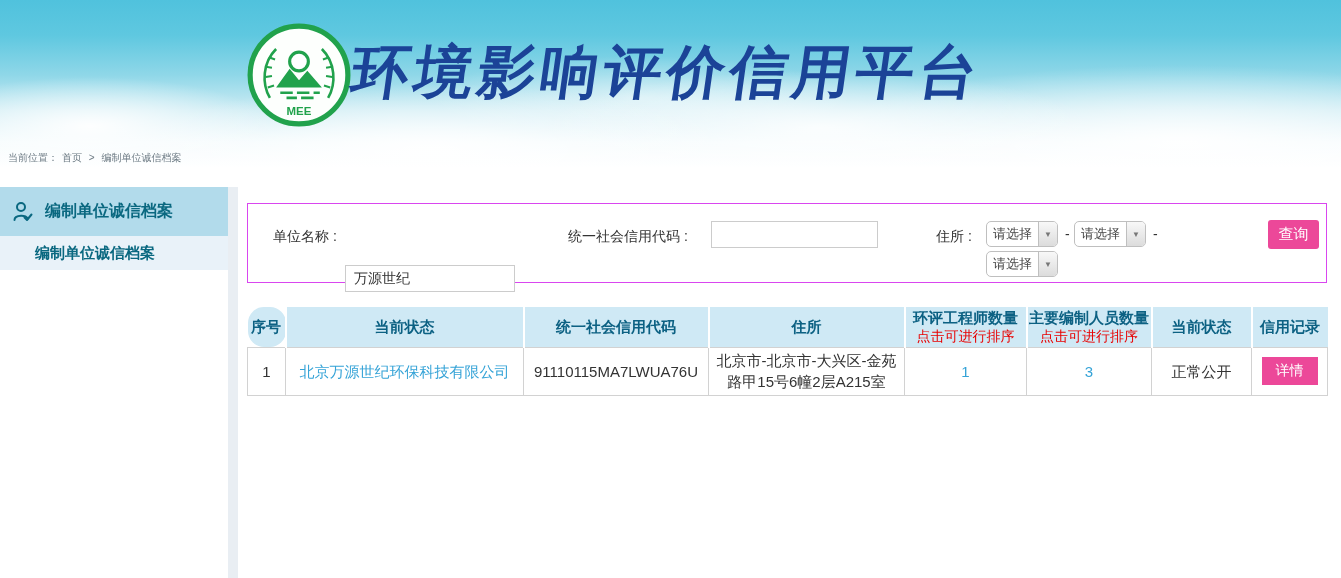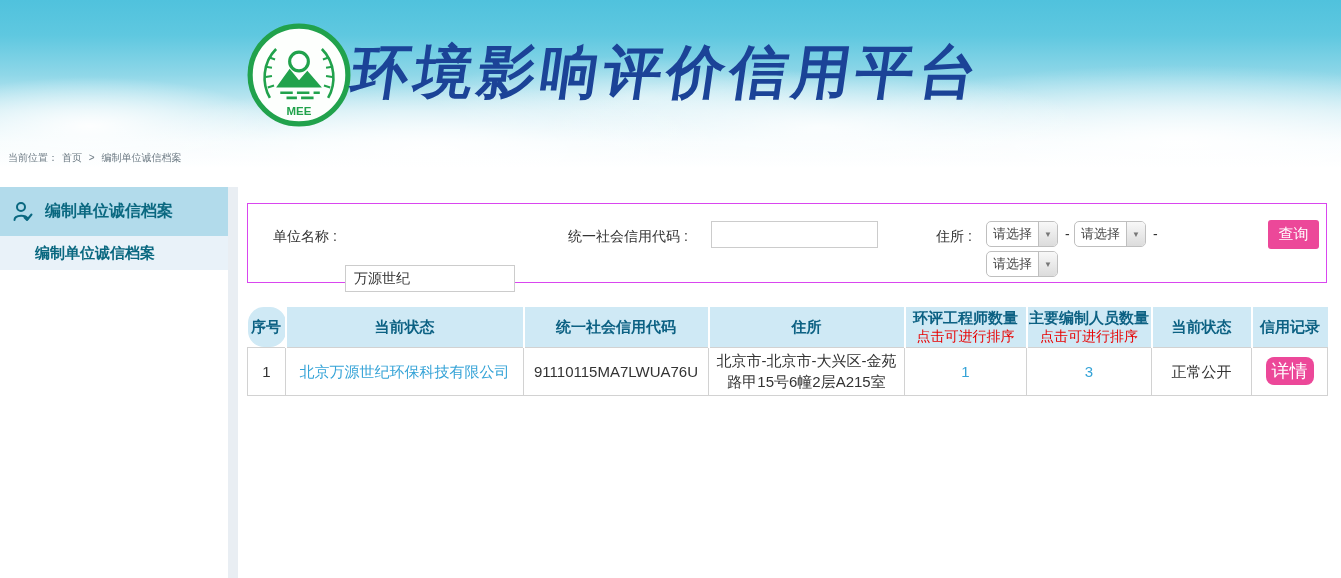--- a/index.html
+++ b/index.html
@@ -79,21 +79,21 @@
     line-height:19px; cursor:default;
   }
   thead th:first-child { border-left:none;border-radius:16px; }
   thead th.sortable { cursor:pointer; }
   .sort-hint { display:block; color:#e80000; font-size:14px; font-weight:normal; line-height:18px; }
   tbody td {
     background:#fff; border:1px solid #d2d2d2; height:48px; text-align:center;
     font-size:15px; color:#333; vertical-align:middle; padding:2px 6px; line-height:21px;
   }
   .link { color:#35a3d7; cursor:pointer; text-decoration:none;margin-top:33px; }
-  .detail-btn { position:static; width:48px; height:28px; border-radius:8px; font-size:18px; }
+  .detail-btn { position:static; width:56px; height:28px; border-radius:0; font-size:14px; }
 </style>
 </head>
 <body>
 
 <div class="page">
 
   <div class="header">
     <svg class="logo" viewBox="0 0 100 100">
       <circle cx="50" cy="50" r="47" fill="#fdfffd" stroke="#21a24c" stroke-width="5"></circle>
       <path d="M22,72 C14,58 15,38 28,25" fill="none" stroke="#21a24c" stroke-width="2.5"></path>

